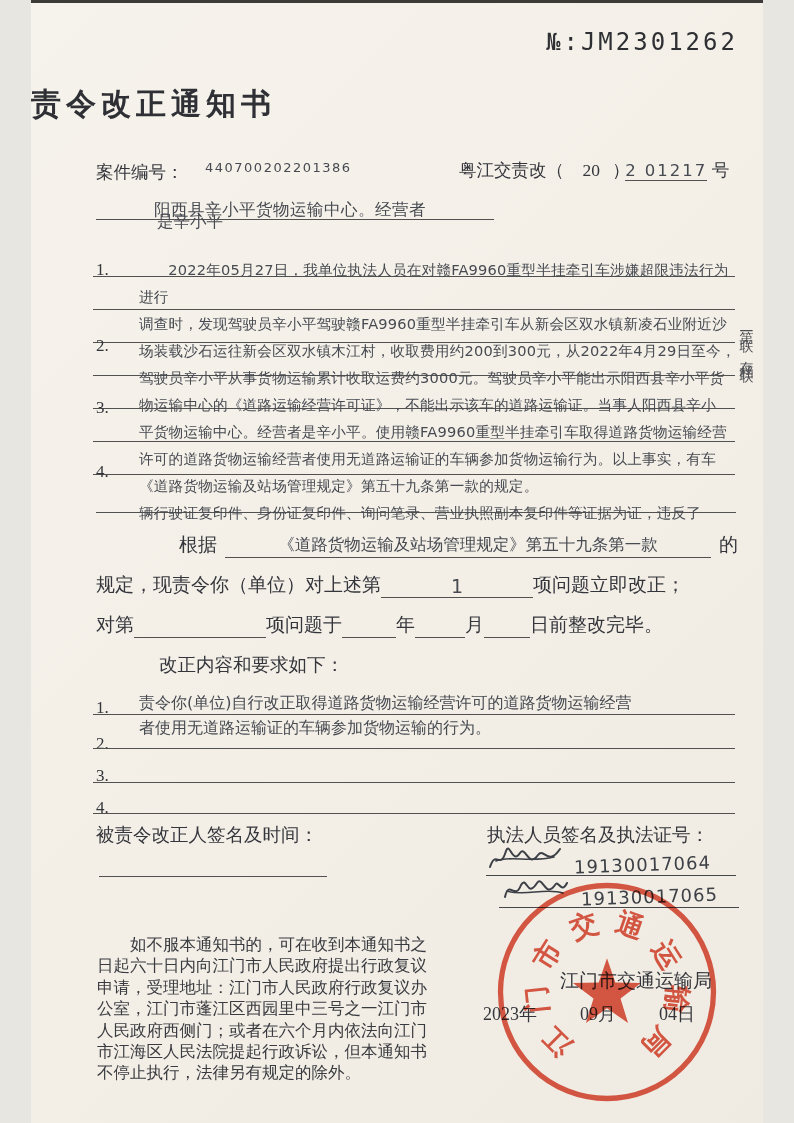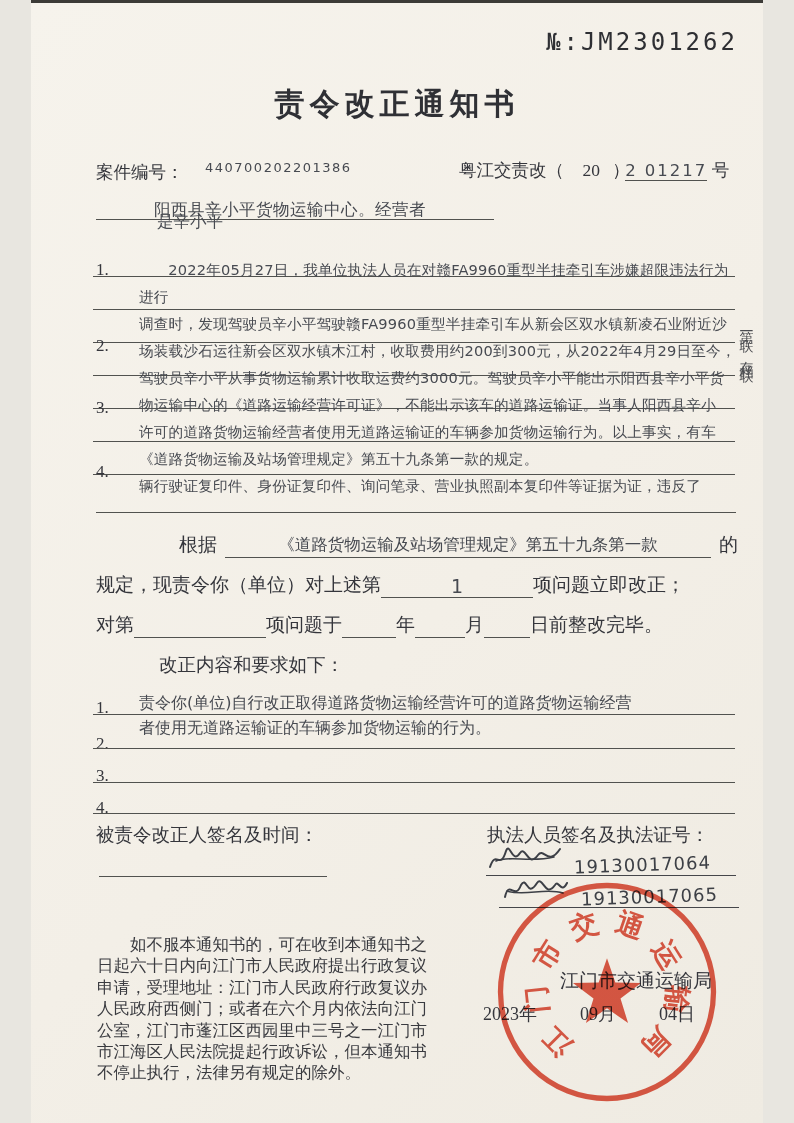--- a/index.html
+++ b/index.html
@@ -9,21 +9,21 @@
     font-family:"Liberation Serif","DejaVu Serif",serif;
     color:#35363c;overflow:hidden;
   }
   .topbar{position:absolute;left:0;top:0;width:100%;height:3px;background:#3c3b37;}
   .crease{position:absolute;left:757px;top:3px;width:1px;height:160px;background:rgba(60,55,45,.12);}
   .serial{
     position:absolute;left:515px;top:28px;
     font-family:"DejaVu Sans Mono",monospace;font-size:24px;letter-spacing:3px;color:#2e2f33;
   }
   .title{
-    position:absolute;left:0;right:0;top:84px;text-align:center;
+    position:absolute;left:0;right:0;top:84px;text-align:left;
     font-size:30px;font-weight:bold;letter-spacing:5px;color:#2f3035;
   }
   .printed{font-family:"Liberation Serif","DejaVu Serif",serif;color:#35363c;}
   .hw{font-family:"DejaVu Sans","Liberation Sans",sans-serif;color:#474a51;}
   .rline{position:absolute;height:0;border-bottom:1.6px solid #51524f;}
   .blank{display:inline-block;border-bottom:1.6px solid #51524f;height:22px;vertical-align:bottom;text-align:center;}
   
   .case-label{position:absolute;left:65px;top:160px;font-size:17.5px;}
   .case-number{position:absolute;left:174px;top:160px;font-size:13px;letter-spacing:1.5px;}
   .ref-line{position:absolute;left:428px;top:158px;font-size:17.5px;white-space:nowrap;}
@@ -106,20 +106,21 @@
   <div class="fact-num printed" style="top:336px;">2.</div>
   <div class="fact-num printed" style="top:398px;">3.</div>
   <div class="fact-num printed" style="top:462px;">4.</div>
 
   <div class="facts-text hw">
     <div class="indent">2022年05月27日，我单位执法人员在对赣FA9960重型半挂牵引车涉嫌超限违法行为进行</div>
     <div>调查时，发现驾驶员辛小平驾驶赣FA9960重型半挂牵引车从新会区双水镇新凌石业附近沙</div>
     <div>场装载沙石运往新会区双水镇木江村，收取费用约200到300元，从2022年4月29日至今，</div>
     <div>驾驶员辛小平从事货物运输累计收取运费约3000元。驾驶员辛小平能出示阳西县辛小平货</div>
     <div>物运输中心的《道路运输经营许可证》，不能出示该车的道路运输证。当事人阳西县辛小</div>
+    <div>平货物运输中心。经营者是辛小平。使用赣FA9960重型半挂牵引车取得道路货物运输经营</div>
     <div>许可的道路货物运输经营者使用无道路运输证的车辆参加货物运输行为。以上事实，有车</div>
     <div>《道路货物运输及站场管理规定》第五十九条第一款的规定。</div>
     <div>辆行驶证复印件、身份证复印件、询问笔录、营业执照副本复印件等证据为证，违反了</div>
   </div>
 
   <div class="basis-rowA printed">
     <span class="pre">根据</span>
     <span class="cite-blank hw">《道路货物运输及站场管理规定》第五十九条第一款</span>
     <span>的</span>
   </div>
@@ -163,22 +164,22 @@
       <path d="M6,24 C10,6 16,28 22,12 C28,2 28,26 38,10 C44,2 46,26 56,12 C60,6 62,22 68,10" fill="none" stroke="#3c3f46" stroke-width="2" stroke-linecap="round"></path>
       <path d="M8,18 C26,24 46,14 64,20" fill="none" stroke="#3c3f46" stroke-width="1.6" stroke-linecap="round"></path>
     </svg>
     <span class="hw sig-id">19130017065</span>
   </div>
 
   <div class="appeal printed">
     <div class="indent">如不服本通知书的，可在收到本通知书之</div>
     <div>日起六十日内向江门市人民政府提出行政复议</div>
     <div>申请，受理地址：江门市人民政府行政复议办</div>
+    <div>公室，江门市蓬江区西园里中三号之一江门市</div>
     <div>人民政府西侧门；或者在六个月内依法向江门</div>
-    <div>公室，江门市蓬江区西园里中三号之一江门市</div>
     <div>市江海区人民法院提起行政诉讼，但本通知书</div>
     <div>不停止执行，法律另有规定的除外。</div>
   </div>
 
   <div class="issuer-name printed">江门市交通运输局</div>
   <div class="issuer-date printed">
     <span>2023年</span>
     <span>09月</span>
     <span>04日</span>
   </div>

